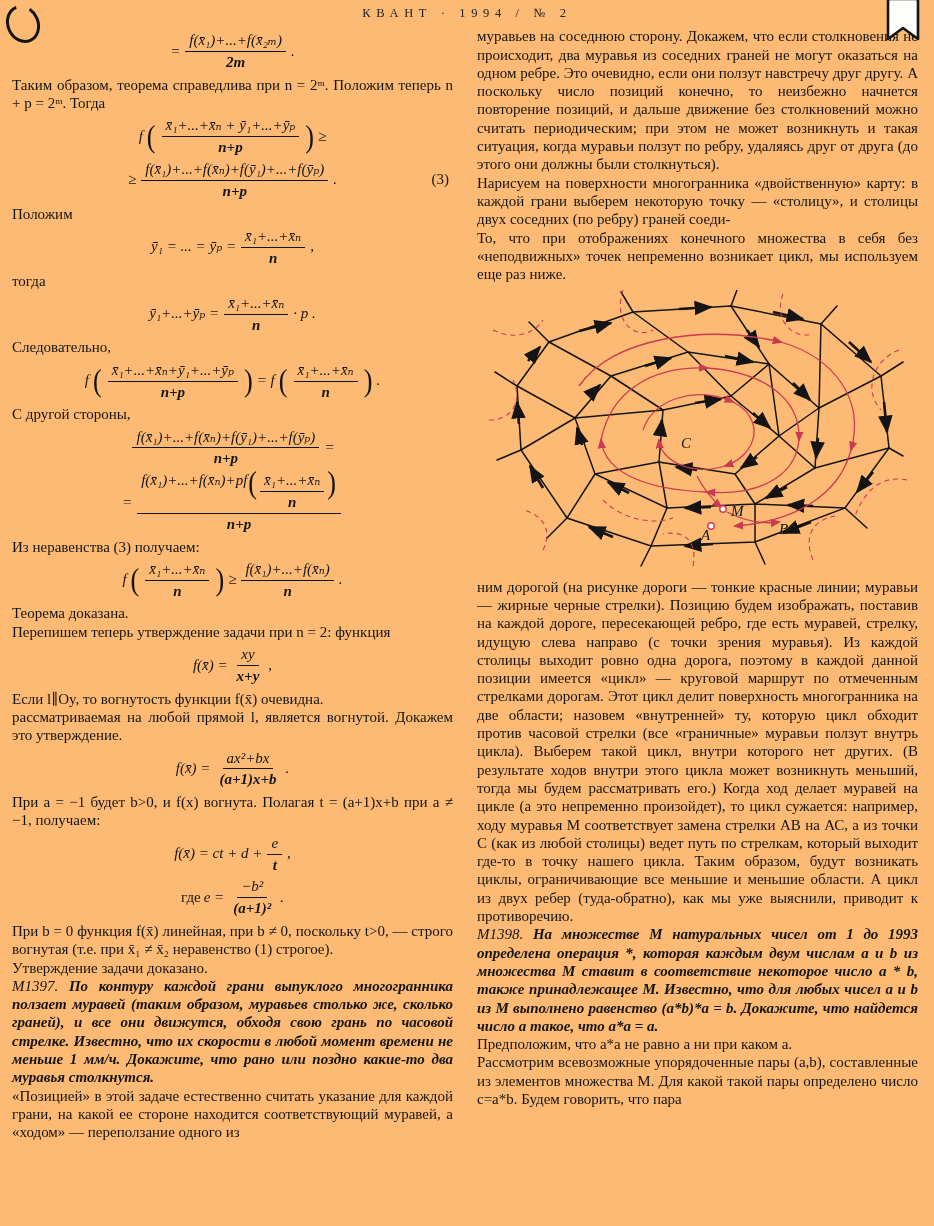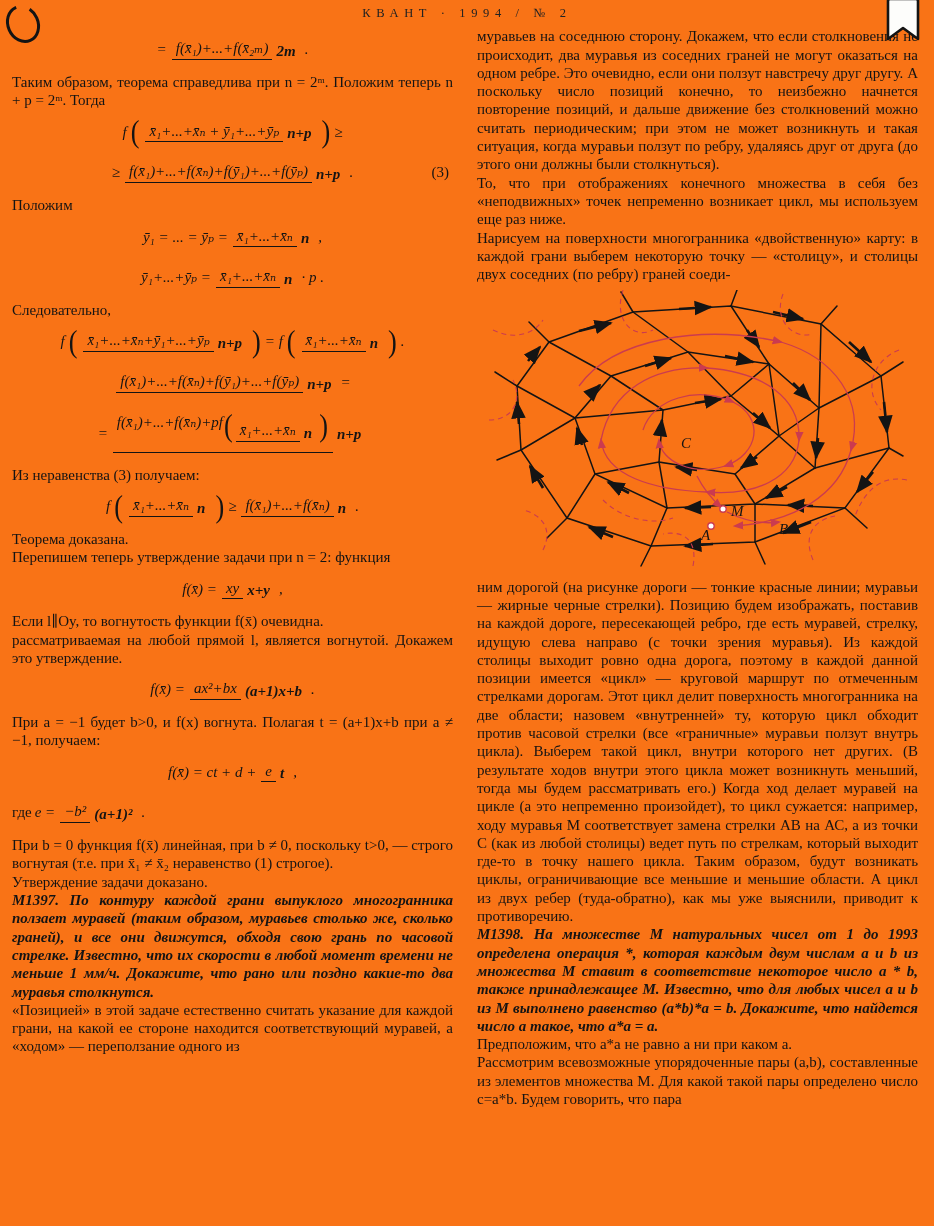--- a/index.html
+++ b/index.html
@@ -1,43 +1,43 @@
 <!DOCTYPE html>
 <html><head>
 <meta charset="utf-8">
 <style>
   html,body { margin:0; padding:0; background:#d8d8d8; }
   .page {
     position:relative; width:934px; height:1226px; margin:0 auto;
-    background:#f97316; color:#141414; overflow:hidden;
+    background:#fdba74; color:#141414; overflow:hidden;
     font-family:"Liberation Serif","DejaVu Serif","DejaVu Sans",serif;
     font-size:15px; line-height:1.22;
   }
   .header {
     text-align:center; font-size:12.5px; letter-spacing:0.45em;
     padding:6px 0 4px 0; color:#222;
   }
   .cols { display:flex; gap:24px; padding:2px 12px 0 12px; }
   .col { width:441px; }
   .col p { margin:0; text-align:justify; }
   .mt { margin-top:3px; }
   .sig { font-style:italic; text-align:left; margin-top:2px; }
   .problem { font-style:italic; font-weight:bold; margin-top:9px; }
-  .problem .plabel { font-weight:bold; }
+  .problem .plabel { font-weight:normal; }
   .after-problem { margin-top:7px; }
 
   
   .formula {
     display:flex; align-items:center; justify-content:center;
     font-style:italic; margin:5px 0; position:relative; gap:3px;
     line-height:1.18;
   }
-  .fleft { justify-content:flex-start; }
+  .fleft { justify-content:center; }
   .upright { font-style:normal; }
-  .frac { display:inline-flex; flex-direction:row; align-items:center; margin:8px 2px; text-align:center; line-height:1.12; }
+  .frac { display:inline-flex; flex-direction:column; align-items:center; margin:0 2px; text-align:center; line-height:1.12; }
   .num { padding:0 4px 2px 4px; border-bottom:1.3px solid #141414; white-space:nowrap; }
   .den { padding:2px 4px 0 4px; white-space:nowrap;font-weight:bold; }
   .numrow { display:inline-flex; }
   .numrow > .frac .num, .numrow > .frac .den { border-bottom-width:1.2px; }
   .bigp { display:inline-block; font-style:normal; font-size:175%; font-weight:300; line-height:1; transform:scaleY(1.2); margin:0 1px; }
   .eqtag { position:absolute; right:4px; top:50%; transform:translateY(-50%); font-style:normal; }
 
   
   .icon-tl { position:absolute; top:2px; left:0; width:46px; height:46px; }
   .icon-tr { position:absolute; top:-4px; right:10px; width:42px; height:46px; cursor:pointer; }
@@ -108,20 +108,21 @@
 
       <div class="formula">
         <span>ȳ₁ = ... = ȳₚ =</span>
         <span class="frac">
           <span class="num">x̄₁+...+x̄ₙ</span>
           <span class="den">n</span>
         </span>
         <span>,</span>
       </div>
 
+      <p>тогда</p>
 
       <div class="formula">
         <span>ȳ₁+...+ȳₚ =</span>
         <span class="frac">
           <span class="num">x̄₁+...+x̄ₙ</span>
           <span class="den">n</span>
         </span>
         <span>· p .</span>
       </div>
 
@@ -138,20 +139,21 @@
         <span>= f</span>
         <span class="bigp">(</span>
         <span class="frac">
           <span class="num">x̄₁+...+x̄ₙ</span>
           <span class="den">n</span>
         </span>
         <span class="bigp">)</span>
         <span>.</span>
       </div>
 
+      <p>С другой стороны,</p>
 
       <div class="formula">
         <span class="frac">
           <span class="num">f(x̄₁)+...+f(x̄ₙ)+f(ȳ₁)+...+f(ȳₚ)</span>
           <span class="den">n+p</span>
         </span>
         <span>=</span>
       </div>
       <div class="formula">
         <span>=</span>
@@ -239,22 +241,22 @@
         <span class="plabel">М1397.</span>
         <span>По контуру каждой грани выпуклого многогранника ползает муравей (таким образом, муравьев столько же, сколько граней), и все они движутся, обходя свою грань по часовой стрелке. Известно, что их скорости в любой момент времени не меньше 1 мм/ч. Докажите, что рано или поздно какие-то два муравья столкнутся.</span>
       </p>
 
       <p class="after-problem">«Позицией» в этой задаче естественно считать указание для каждой грани, на какой ее стороне находится соответствующий муравей, а «ходом» — переползание одного из</p>
     </div>
 
     <div class="col">
 
       <p>муравьев на соседнюю сторону. Докажем, что если столкновения не происходит, два муравья из соседних граней не могут оказаться на одном ребре. Это очевидно, если они ползут навстречу друг другу. А поскольку число позиций конечно, то неизбежно начнется повторение позиций, и дальше движение без столкновений можно считать периодическим; при этом не может возникнуть и такая ситуация, когда муравьи ползут по ребру, удаляясь друг от друга (до этого они должны были столкнуться).</p>
+      <p>Нарисуем на поверхности многогранника «двойственную» карту: в каждой грани выберем некоторую точку — «столицу», и столицы двух соседних (по ребру) граней соеди-</p>
       <p>То, что при отображениях конечного множества в себя без «неподвижных» точек непременно возникает цикл, мы используем еще раз ниже.</p>
-      <p>Нарисуем на поверхности многогранника «двойственную» карту: в каждой грани выберем некоторую точку — «столицу», и столицы двух соседних (по ребру) граней соеди-</p>
 
       <figure class="fig">
         <svg viewBox="0 0 430 278" width="430" height="278">
           <defs>
             <marker id="ab" viewBox="0 0 10 8" refX="9" refY="4" markerWidth="7" markerHeight="6" orient="auto">
               <path d="M0,0 L10,4 L0,8 Z" fill="#141414"></path>
             </marker>
             <marker id="ar" viewBox="0 0 10 8" refX="8" refY="4" markerWidth="8" markerHeight="7" orient="auto">
               <path d="M0,0 L10,4 L0,8 Z" fill="#cb3b4f"></path>
             </marker>

